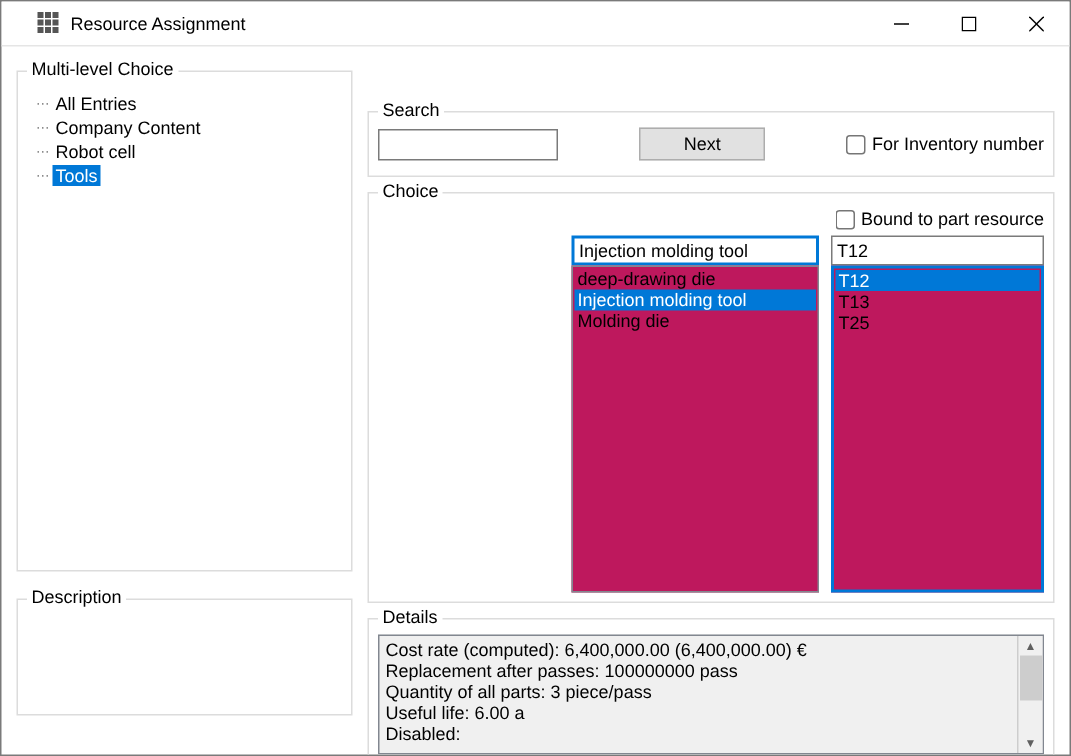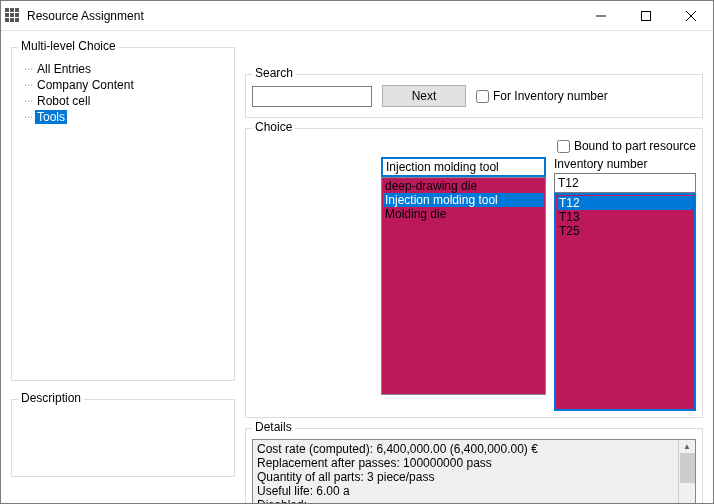--- a/index.html
+++ b/index.html
@@ -12,21 +12,21 @@
     height: 504px;
     overflow: hidden;
     border: 1px solid #7a7a7a;
   }
   
   .titlebar {
     height: 30px;
     background: #fff;
     display: flex;
     align-items: center;
-    padding-left: 4px;
+    padding-left: 24px;
     border-bottom: 1px solid #e5e5e5;
   }
   .titlebar .app-icon {
     width: 16px; height: 16px; margin-right: 6px;
     display: grid; grid-template-columns: repeat(3,4px); grid-template-rows: repeat(3,4px);
     gap: 1px;
   }
   .titlebar .app-icon span { background: #555; width: 4px; height: 4px; }
   .titlebar .title { flex: 1; }
   .win-btns { display: flex; height: 100%; }
@@ -72,21 +72,21 @@
     width: 14px; text-align: center; color: #888;
     font-size: 9px; letter-spacing: -1px;
   }
   .tree-item .label { padding: 0 2px; }
   .tree-item.sel .label { background: #0078d7; color: #fff; }
   .desc-box {
     border: 1px solid #fff;
     height: 60px;
   }
   
-  .search-body { display: flex; align-items: center; gap: 10px; }
+  .search-body { display: flex; align-items: center; gap: 10px; justify-content: space-between; }
   .search-body input[type=text] {
     width: 120px; height: 21px;
     border: 1px solid #7a7a7a;
     padding: 0 3px;
     font: inherit;
   }
   .btn {
     height: 22px;
     min-width: 84px;
     background: #e1e1e1;
@@ -251,21 +251,20 @@
         <div class="choice-cols">
           <div class="avail-col">
             <input class="editbox" value="Injection molding tool" style="">
             <div class="listbox" id="avail-list">
                 <div class="list-item">deep-drawing die</div>
                 <div class="list-item sel">Injection molding tool</div>
                 <div class="list-item">Molding die</div>
               </div>
           </div>
           <div class="inv-col">
-            <div class="col-label">Inventory number</div>
             <input class="editbox thin" value="T12" style="">
             <div class="listbox thick" id="inv-list">
                 <div class="list-item sel">T12</div>
                 <div class="list-item">T13</div>
                 <div class="list-item">T25</div>
               </div>
           </div>
         </div>
       </div>
     </div>

